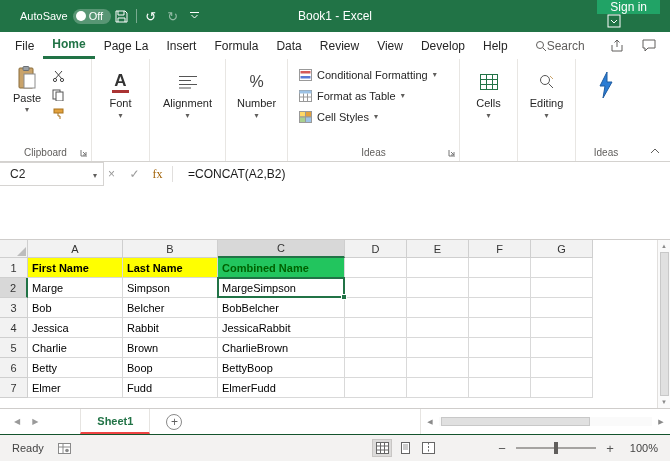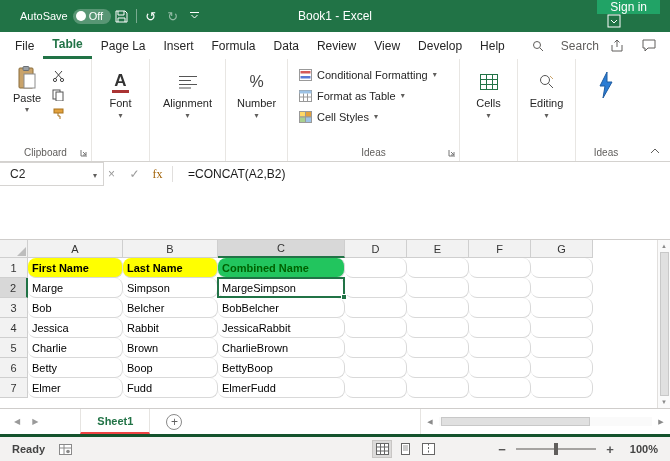--- a/index.html
+++ b/index.html
@@ -18,21 +18,21 @@
   .tb-title { position:absolute; left:0; right:0; text-align:center; font-size:12px; pointer-events:none; }
   .tb-right { margin-left:auto; display:flex; align-items:center; height:100%; position:relative;flex-direction:column; }
   .signin { background:#21a366; height:100%; display:flex; align-items:center; padding:0 13px; font-size:12px; margin-right:10px; }
   .rdo { width:22px; height:32px; display:flex; align-items:center; justify-content:center; margin-right:40px; }
   .capbtn { width:30px; height:100%; display:flex; align-items:center; justify-content:center; font-size:14px; }
 
   
   .tabs { position:absolute; top:32px; left:0; width:100%; height:27px; background:#fff; display:flex; align-items:stretch; padding-left:6px; }
   .tab { display:flex; align-items:center; padding:0 9px; font-size:12px; color:#262626; }
   .tab.active { color:#217346; font-weight:700; border-bottom:3px solid #217346; }
-  .search { display:flex; align-items:center; gap:17px; margin-left:18px; color:#605e5c; font-size:12px; }
+  .search { display:flex; align-items:center; gap:0; margin-left:18px; color:#605e5c; font-size:12px; }
   .tabs-right { margin-left:auto; display:flex; align-items:center; gap:18px; padding-right:14px; }
 
   
   .ribbon { position:absolute; top:59px; left:0; width:100%; height:103px; background:#fff; border-bottom:1px solid #d4d2cf; display:flex; }
   .rgroup { position:relative; border-right:1px solid #e8e6e3; height:100%; }
   .glabel { position:absolute; bottom:3px; left:0; right:0; text-align:center; font-size:10px; color:#605e5c; }
   .dlaunch { position:absolute; right:3px; bottom:4px; }
   .clipflex { display:flex; gap:5px; padding:7px 4px 0 7px; }
   .paste { display:flex; flex-direction:column; align-items:center; width:40px; gap:2px; font-size:11px; color:#262626; }
   .caret { font-size:8px; color:#605e5c; line-height:1; }
@@ -60,21 +60,21 @@
   .grid { position:absolute; top:240px; left:0; width:657px; height:168px; background:#fff; }
   .ghrow { display:flex; height:18px; }
   .corner { width:28px; height:18px; background:#f2f2f2; border-right:1px solid #cfcfcf; border-bottom:1px solid #cfcfcf; position:relative; }
   .ctri { position:absolute; right:1px; bottom:1px; width:0; height:0; border-left:9px solid transparent; border-bottom:9px solid #bdbdbd; }
   .ch { background:#f2f2f2; border-right:1px solid #cfcfcf; border-bottom:1px solid #cfcfcf; display:flex; align-items:center; justify-content:center; font-size:11px; color:#333; height:18px; }
   .ch.sel { background:#d8d8d8; border-bottom:2px solid #217346; }
   .wA{width:95px}.wB{width:95px}.wC{width:127px}.wS{width:62px}
   .grow { display:flex; height:20px; }
   .rh { width:28px; background:#f2f2f2; border-right:1px solid #cfcfcf; border-bottom:1px solid #cfcfcf; display:flex; align-items:center; justify-content:center; font-size:11px; color:#333; }
   .rh.sel { background:#d8d8d8; border-right:2px solid #217346; }
-  .cell { border-right:1px solid #d9d9d9; border-bottom:1px solid #d9d9d9; font-size:11px; color:#000; display:flex; align-items:center; padding-left:4px; overflow:hidden; white-space:nowrap;border-radius:8px; }
+  .cell { border-right:1px solid #d9d9d9; border-bottom:1px solid #d9d9d9; font-size:11px; color:#000; display:flex; align-items:center; padding-left:4px; overflow:hidden; white-space:nowrap; }
   .cell.yellow { background:#ffff00; font-weight:700; }
   .cell.good { background:#22c55e; color:#006100; font-weight:700; }
   .selbox { position:absolute; left:217px; top:37px; width:128px; height:21px; border:2px solid #217346; pointer-events:none; }
   .handle { position:absolute; right:-4px; bottom:-4px; width:6px; height:6px; background:#217346; border:1px solid #fff; }
 
   
   .vscroll { position:absolute; top:240px; right:0; width:13px; height:168px; background:#fafafa; border-left:1px solid #e1dfdd; display:flex; flex-direction:column; align-items:center; padding:2px 0; }
   .varrow { font-size:6px; color:#8a8a8a; line-height:1.4; }
   .vthumb { width:9px; flex:1; margin:2px 0; background:#e0e0e0; border:1px solid #c8c8c8; }
 
@@ -82,21 +82,21 @@
   .sheetbar { position:absolute; top:408px; left:0; width:100%; height:26px; background:#fff; border-top:1px solid #cfcdcb; display:flex; align-items:center; }
   .snav { display:flex; align-items:center; gap:12px; padding-left:14px; color:#9a9a9a; font-size:8px; }
   .sheettab { margin-left:42px; height:100%; display:flex; align-items:center; padding:0 16px; font-size:11px; font-weight:700; color:#217346; border-bottom:2px solid #ef4444; border-left:1px solid #e6e4e1; border-right:1px solid #e6e4e1; }
   .addsheet { margin-left:16px; width:16px; height:16px; border-radius:50%; border:1px solid #8a8a8a; color:#5f5f5f; display:flex; align-items:center; justify-content:center; font-size:12px; line-height:1; }
   .hscroll { margin-left:auto; display:flex; align-items:center; height:100%; width:250px; border-left:1px solid #e6e4e1; padding:0 2px; }
   .harrow { width:14px; text-align:center; font-size:7px; color:#8a8a8a; }
   .htrack { flex:1; height:9px; background:#fafafa; position:relative; margin:0 2px; }
   .hthumb { position:absolute; left:2px; top:0; height:9px; width:70%; background:#e0e0e0; border:1px solid #c8c8c8; }
 
   
-  .statusbar { position:absolute; top:434px; left:0; width:100%; height:27px; background:#f3f2f1; border-top:3px solid #14532d; display:flex; align-items:center; font-size:11px; color:#444;font-weight:bold; }
+  .statusbar { position:absolute; top:434px; left:0; width:100%; height:27px; background:#f3f2f1; border-top:1px solid #14532d; display:flex; align-items:center; font-size:11px; color:#444; }
   .ready { padding-left:12px; }
   .macro { margin-left:14px; display:flex; align-items:center; }
   .sbright { margin-left:auto; display:flex; align-items:center; padding-right:12px; }
   .viewico { width:20px; height:18px; display:flex; align-items:center; justify-content:center; margin-right:3px; }
   .viewico.selected { background:#dcdbda; border:1px solid #c8c6c4; }
   .zoomctl { display:flex; align-items:center; margin-left:55px; gap:8px; }
   .zbtn { font-size:13px; color:#555; width:12px; text-align:center; }
   .ztrack { width:80px; height:2px; background:#a5a3a1; position:relative; }
   .zthumb { position:absolute; left:38px; top:-5px; width:4px; height:12px; background:#605e5c; }
   .zpct { width:34px; text-align:right; }
@@ -160,21 +160,21 @@
         </span>
       </div>
       <div class="capbtn">
           <span style="font-size:16px">×</span>
         </div>
     </div>
   </div>
 
   <div class="tabs">
     <div class="tab">File</div>
-    <div class="tab active">Table</div>
+    <div class="tab active">Home</div>
     <div class="tab">Page La</div>
     <div class="tab">Insert</div>
     <div class="tab">Formula</div>
     <div class="tab">Data</div>
     <div class="tab">Review</div>
     <div class="tab">View</div>
     <div class="tab">Develop</div>
     <div class="tab">Help</div>
     <div class="search">
       <span>

